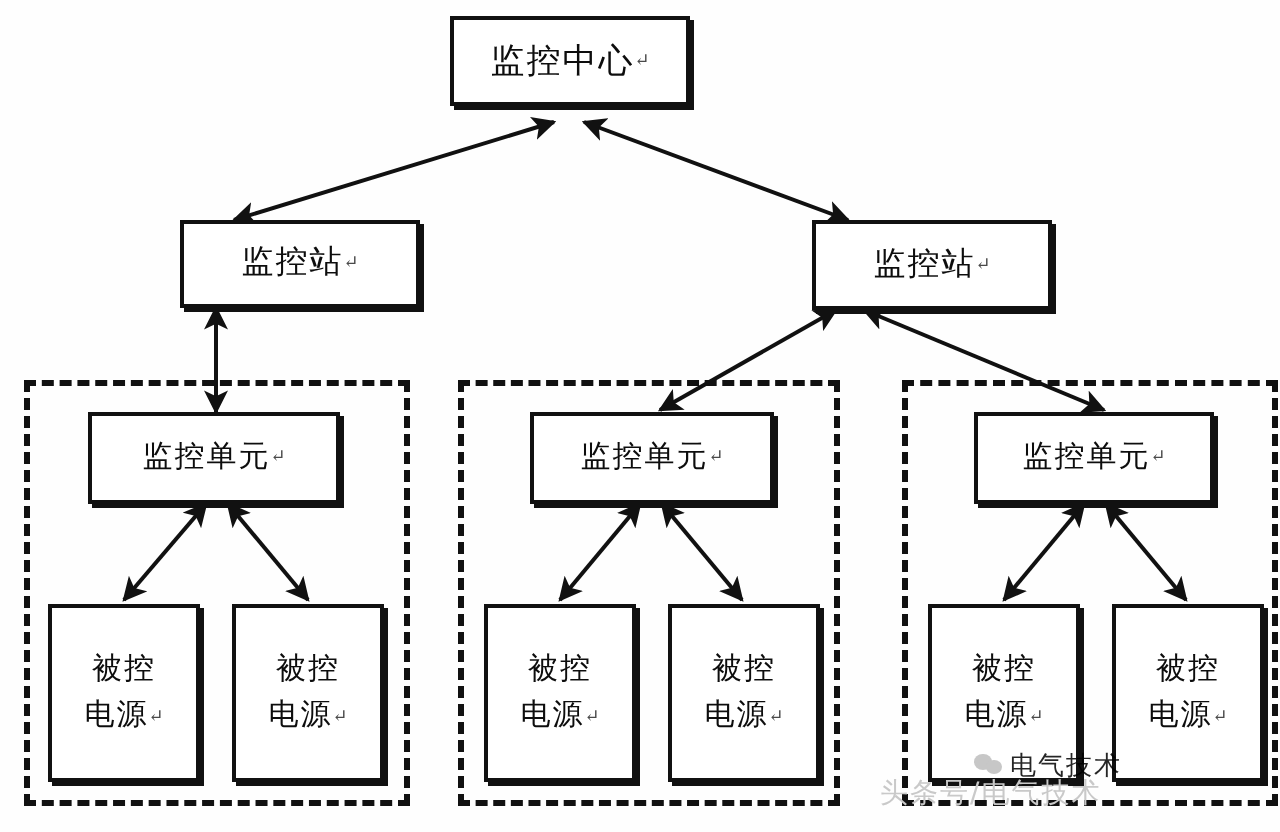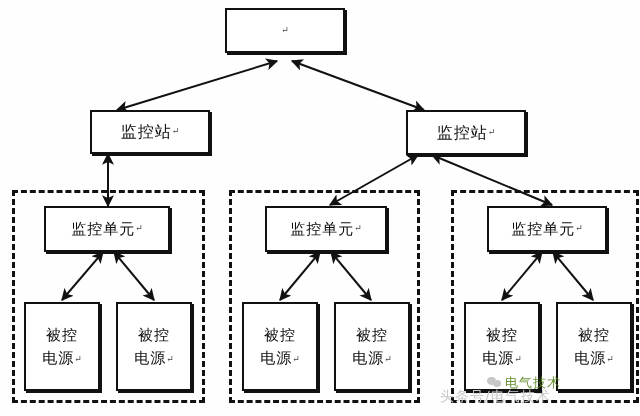--- a/index.html
+++ b/index.html
@@ -59,21 +59,21 @@
   }
   .watermark{
     position:absolute;
     z-index:6;
     pointer-events:none;
     white-space:nowrap;
   }
   .wm-main{
     left:505px;top:374px;
     font-size:13px;
-    color:#4d7c0f;
+    color:#000000;
     font-family:"DejaVu Sans","Liberation Sans",sans-serif;
     opacity:.85;
     letter-spacing:1px;
   }
   .wm-sub{
     left:440px;top:388px;
     font-size:14px;
     color:#c9c9c9;
     font-family:"DejaVu Sans","Liberation Sans",sans-serif;
     letter-spacing:1px;
@@ -124,20 +124,21 @@
 
     <line x1="542" y1="252" x2="502" y2="300" stroke="#111111" stroke-width="2" marker-start="url(#ah)" marker-end="url(#ah)"></line>
     <line x1="553" y1="252" x2="593" y2="300" stroke="#111111" stroke-width="2" marker-start="url(#ah)" marker-end="url(#ah)"></line>
   </svg>
 
   <div class="group-box" style="left:12px;top:190px;width:193px;height:213px;"></div>
   <div class="group-box" style="left:229px;top:190px;width:191px;height:213px;"></div>
   <div class="group-box" style="left:451px;top:190px;width:188px;height:213px;"></div>
 
   <div class="node center-node" style="left:225px;top:8px;width:120px;height:45px;">
+    <span class="lbl">监控中心</span>
       <span class="cr">↵</span>
   </div>
 
   <div class="node station-node" style="left:50px;top:110px;width:120px;height:44px;">
     <span class="lbl">监控站</span>
       <span class="cr">↵</span>
   </div>
   <div class="node station-node" style="left:366px;top:110px;width:120px;height:45px;">
     <span class="lbl">监控站</span>
       <span class="cr">↵</span>

